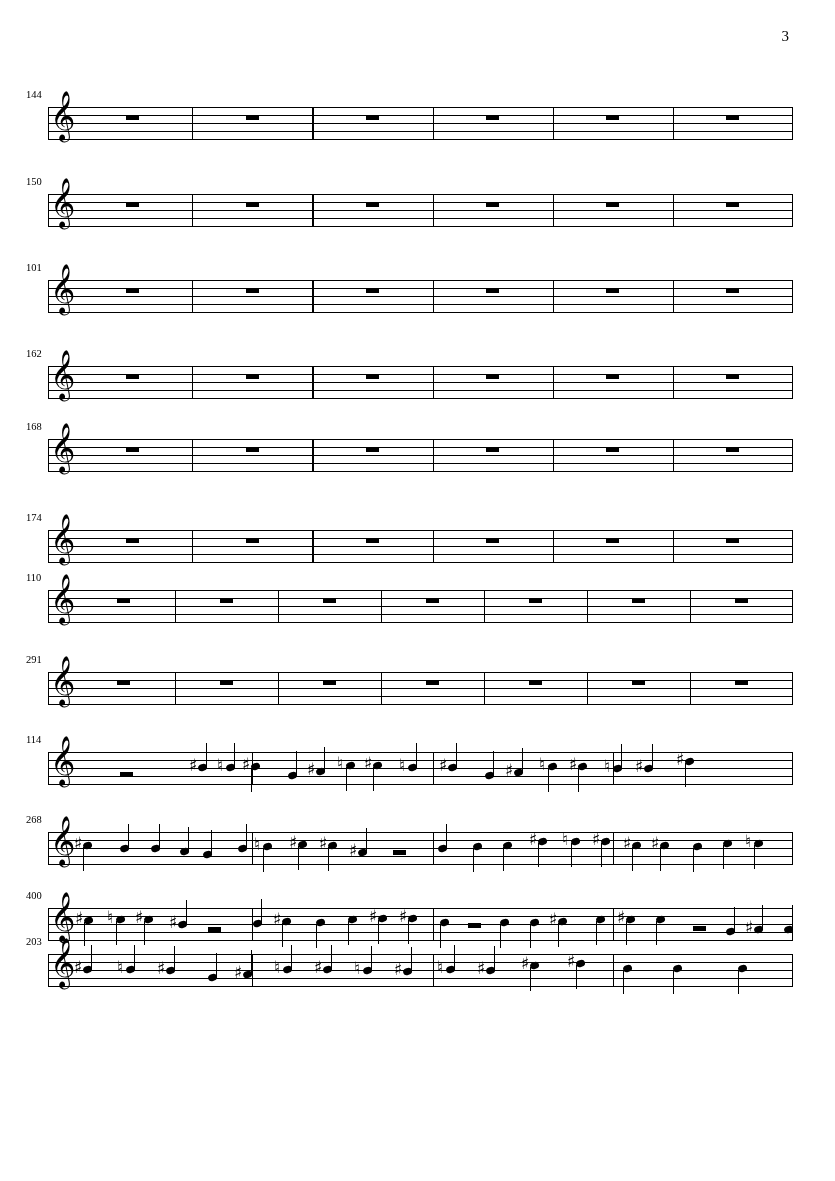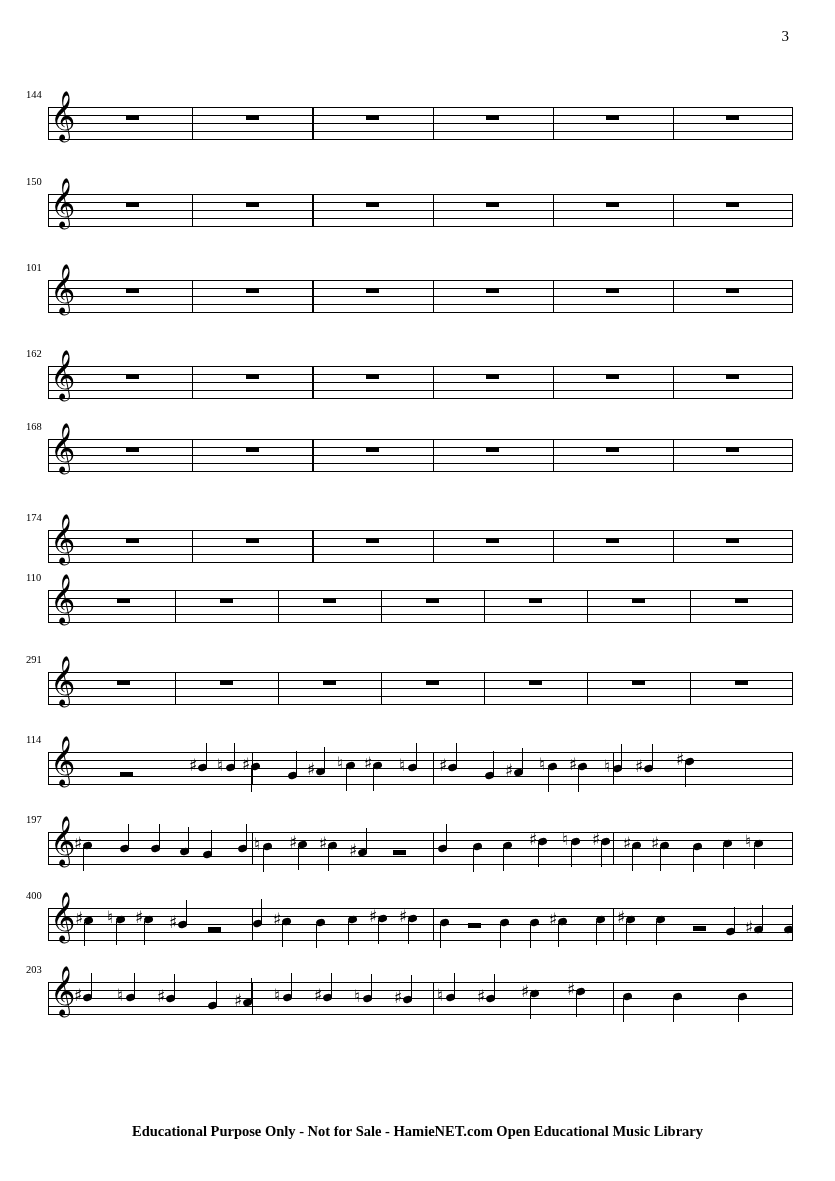--- a/index.html
+++ b/index.html
@@ -427,21 +427,21 @@
             <div class="accidental">♯</div>
           </div>
           <div class="note" style="left: 637px; top: 6px;">
             <div class="notehead"></div>
             <div class="stem down"></div>
             <div class="accidental">♯</div>
           </div>
         </div>
       </div>
       <div class="system" style="top: 820px;">
-        <div class="measure-number">197</div>
+        <div class="measure-number">268</div>
         <div class="staff">
           <div class="staff-line l0"></div>
           <div class="staff-line l1"></div>
           <div class="staff-line l2"></div>
           <div class="staff-line l3"></div>
           <div class="staff-line l4"></div>
           <div class="clef">𝄞</div>
           <div class="barline" style="left: 0px;"></div>
           <div class="barline" style="left: 204.25px;"></div>
           <div class="barline" style="left: 384.5px;"></div>
@@ -647,21 +647,21 @@
             <div class="notehead"></div>
             <div class="stem"></div>
             <div class="accidental">♯</div>
           </div>
           <div class="note" style="left: 736px; top: 18px;">
             <div class="notehead"></div>
             <div class="stem"></div>
           </div>
         </div>
       </div>
-      <div class="system" style="top: 970px;">
+      <div class="system" style="top: 942px;">
         <div class="measure-number">203</div>
         <div class="staff">
           <div class="staff-line l0"></div>
           <div class="staff-line l1"></div>
           <div class="staff-line l2"></div>
           <div class="staff-line l3"></div>
           <div class="staff-line l4"></div>
           <div class="clef">𝄞</div>
           <div class="barline" style="left: 0px;"></div>
           <div class="barline" style="left: 204.25px;"></div>
@@ -741,15 +741,14 @@
             <div class="stem down"></div>
           </div>
           <div class="note" style="left: 690px; top: 11px;">
             <div class="notehead"></div>
             <div class="stem down"></div>
           </div>
         </div>
       </div>
     </div>
 
-  <div class="footer">Educational Purpose Only - Not for Sale - HamieNET.com Open Educational Music Library</div>
 
 </div>
 
 </body></html>

